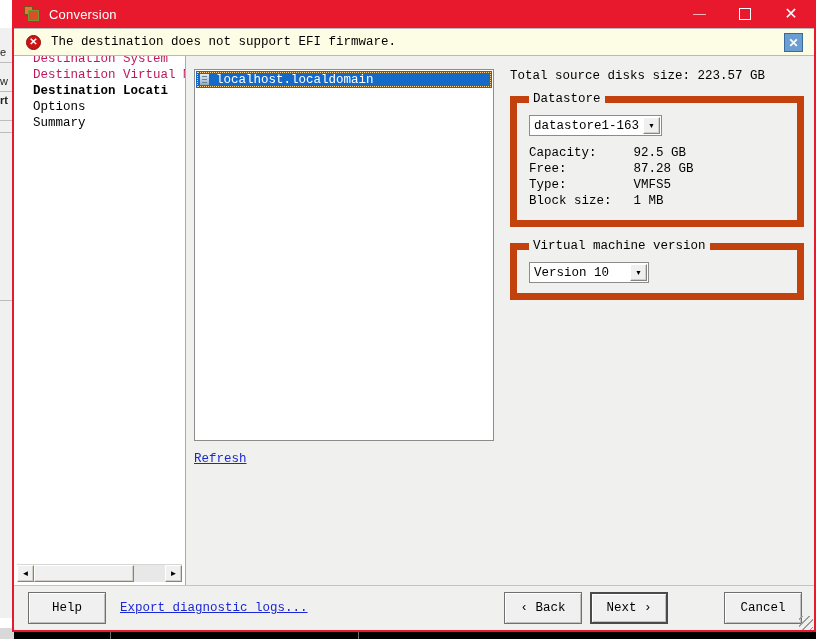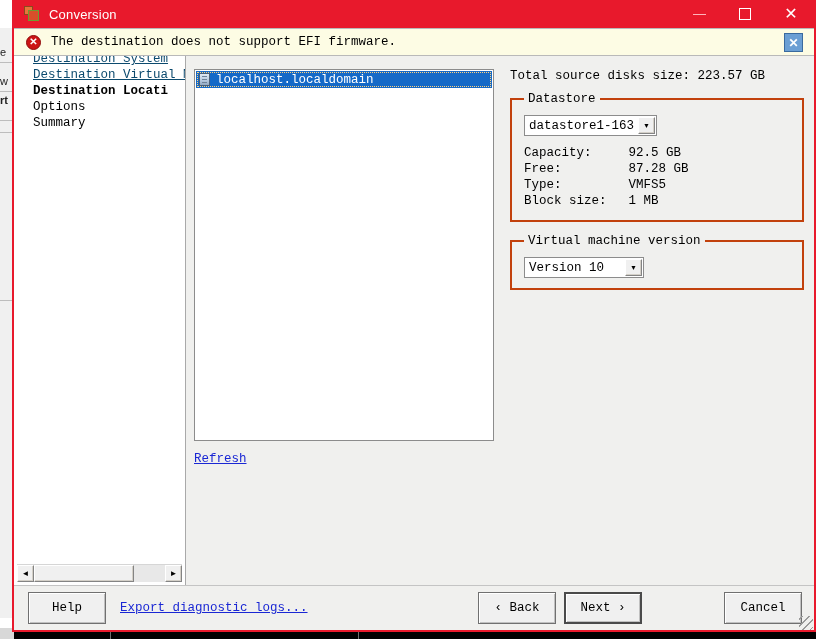--- a/index.html
+++ b/index.html
@@ -151,21 +151,21 @@
     position: relative;
     margin-bottom: 0;
   }
   .nav-list { padding: 0 0 0 19px; overflow: hidden; flex: 1 1 auto; }
   .nav-item {
     font-size: 12.5px; line-height: 16px; white-space: nowrap;
     font-family: "Liberation Mono", monospace;
     color: #000000;
     overflow: hidden;
   }
-  .nav-item.link { color: #0c4a6e; text-decoration: underline; }
+  .nav-item.link { color: #be185d; }
   .nav-item.current { font-weight: bold; color: #000000; }
   .nav-item.clip-top { margin-top: -5px; }
 
   
   .nav-scroll {
     height: 18px; flex: 0 0 18px;
     display: flex; align-items: stretch;
     border-top: 1px solid #d6d6d6;
     background: #f0f0f0;
     margin: 0 3px 3px 3px;
@@ -235,21 +235,21 @@
   
   .details {
     width: 310px; flex: 0 0 310px;
     padding: 13px 10px 0 6px;
   }
   .total-line {
     font-size: 12.5px; color: #000000; margin-bottom: 9px;
     font-family: "Liberation Mono", monospace;
   }
   fieldset.group {
-    border: 2px solid #c2410c;
+    border: 7px solid #c2410c;
     padding: 9px 10px 10px 12px;
     margin-bottom: 12px;
     background: transparent;
   }
   fieldset.group > legend {
     font-size: 12.5px; color: #000000; padding: 0 4px;
     font-family: "Liberation Mono", monospace;
   }
   .combo {
     height: 21px; width: 133px;
@@ -302,21 +302,21 @@
   .btn.focused {
     border: 2px solid #4a4a4a;
     box-shadow: inset 1px 1px 0 #ffffff, inset -1px -1px 0 #c0c0c0;
   }
   .export-link {
     margin-left: 14px; font-size: 12.5px; color: #1a27d4; text-decoration: underline;
     font-family: "Liberation Mono", monospace;
   }
   .spacer { flex: 1 1 auto; }
   .btn-group { display: flex; gap: 8px; align-items: center; }
-  .cancel-wrap { margin-left: 82px; }
+  .cancel-wrap { margin-left: 56px; }
   .grip {
     position: absolute; right: 1px; bottom: 0px; width: 14px; height: 14px;
     background:
       repeating-linear-gradient(135deg, transparent 0 2px, #9a9a9a 2px 3px, transparent 3px 5px);
   }
 </style>
 </head>
 <body>
 
 <div id="root">

